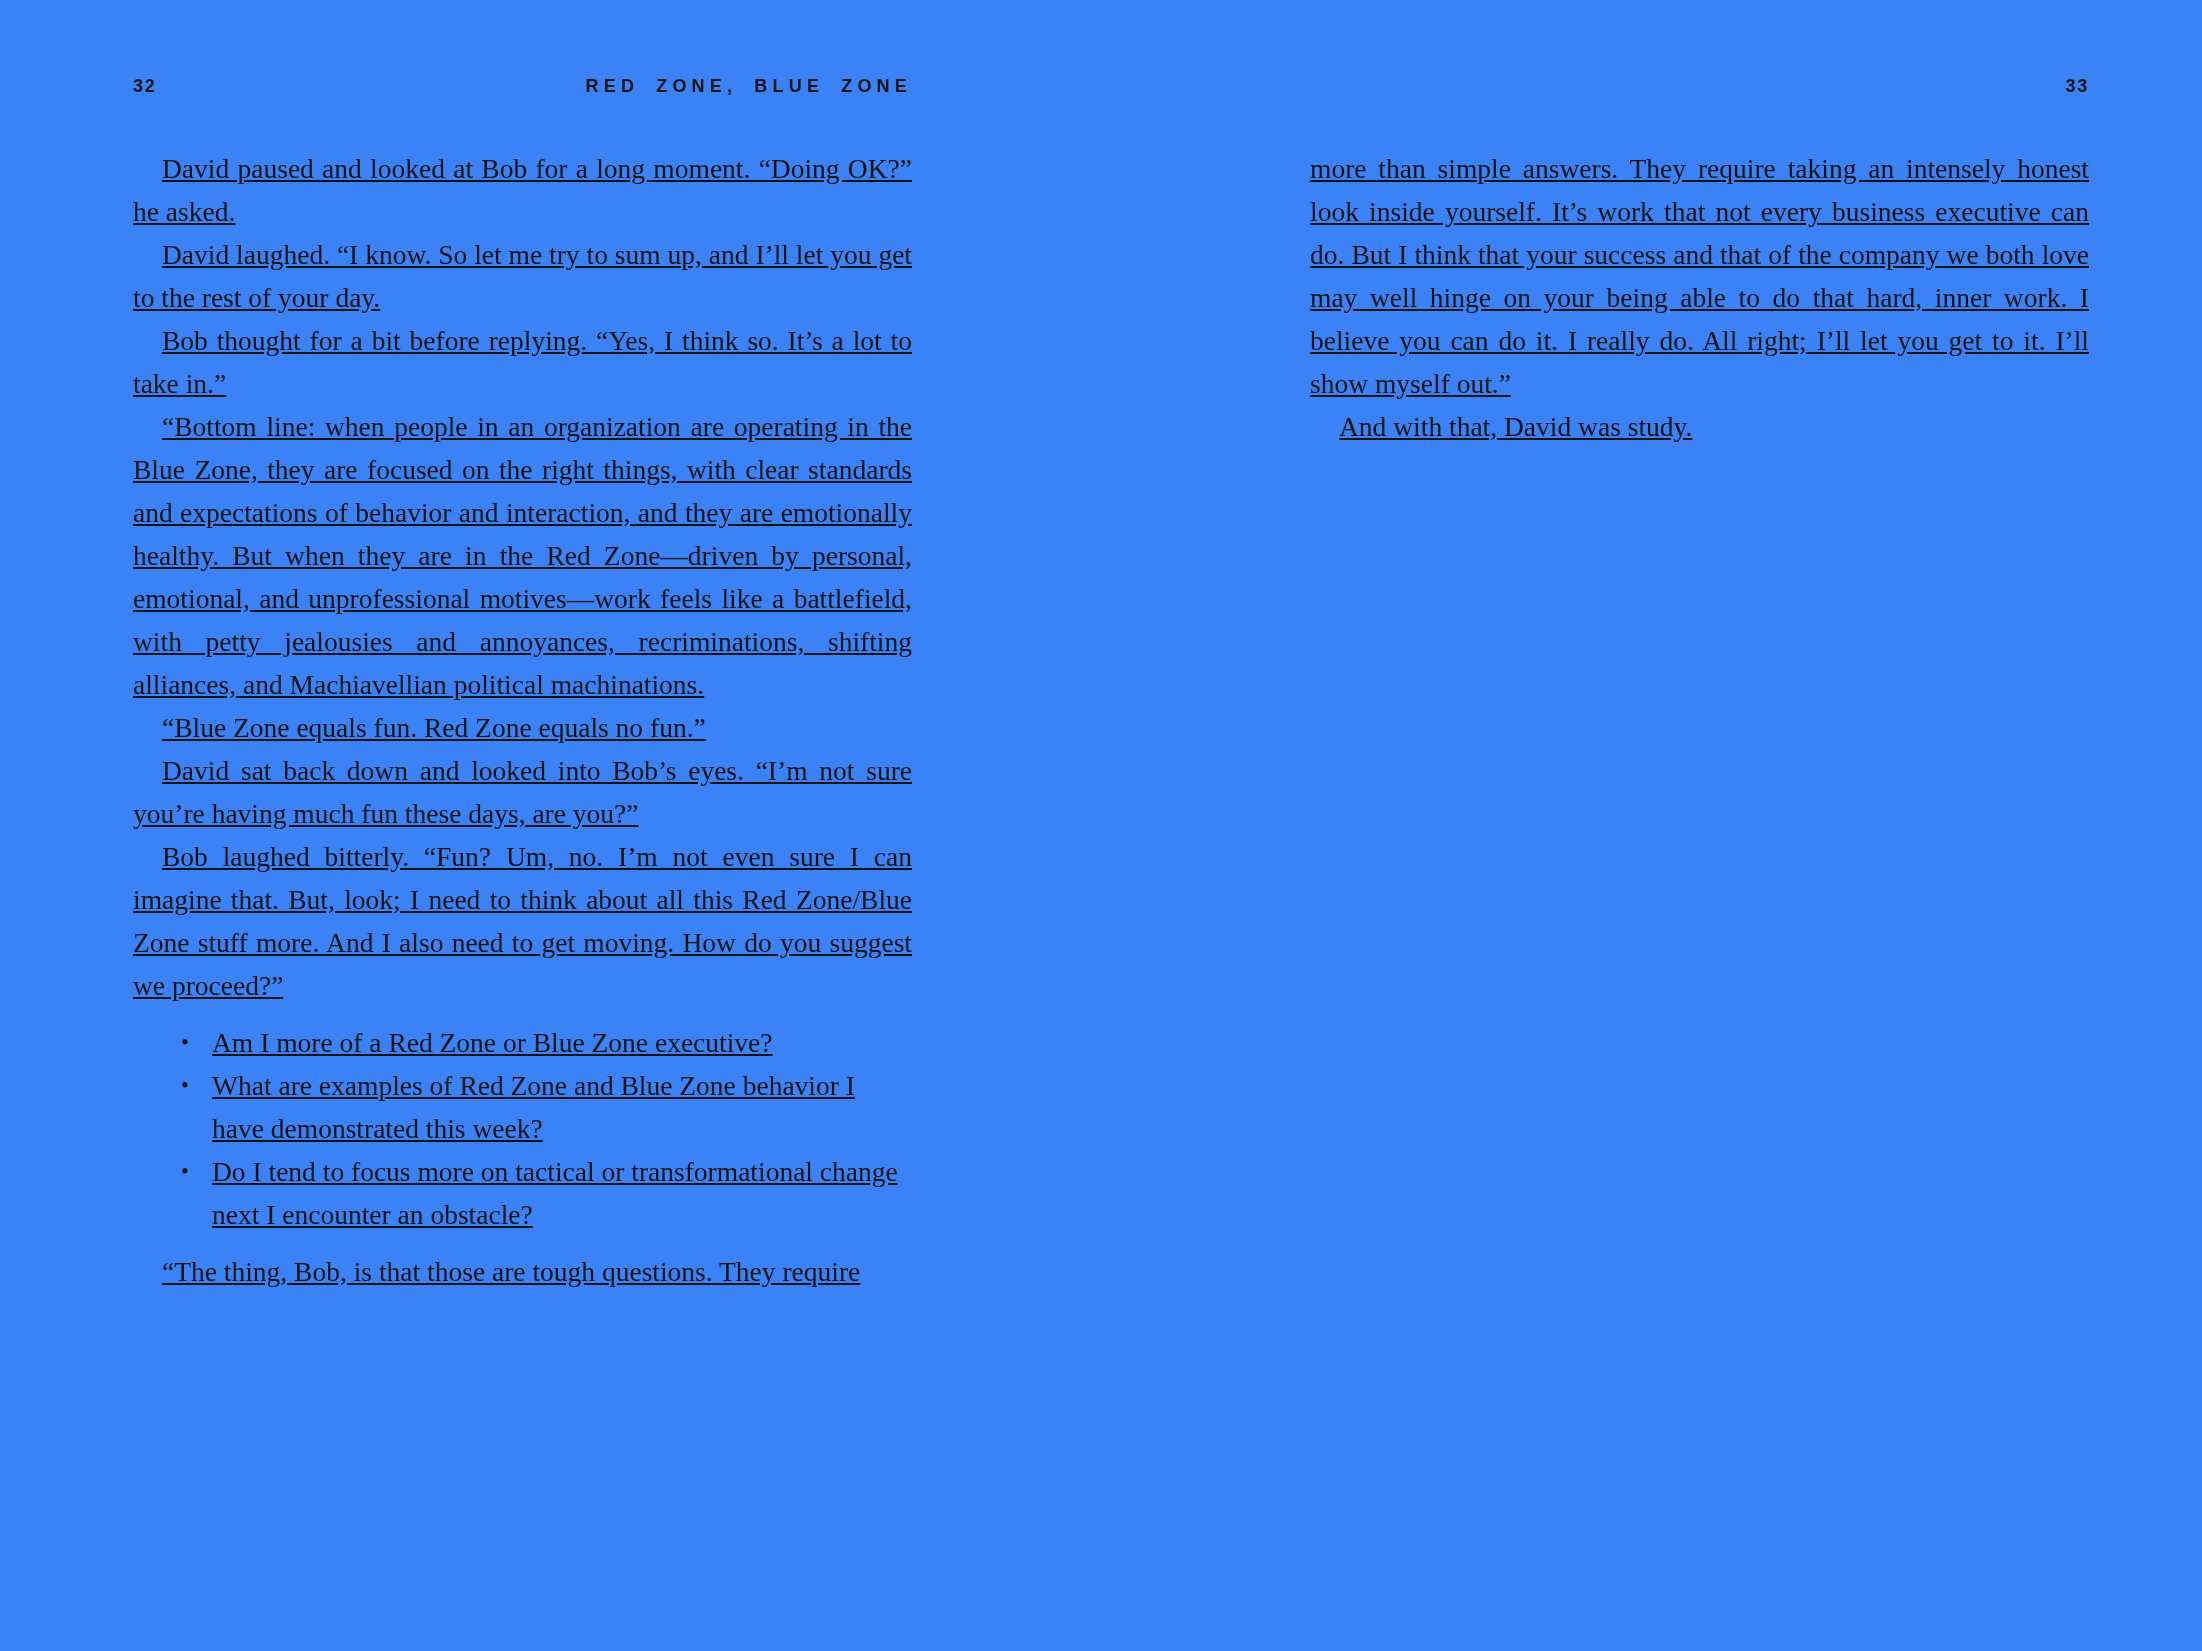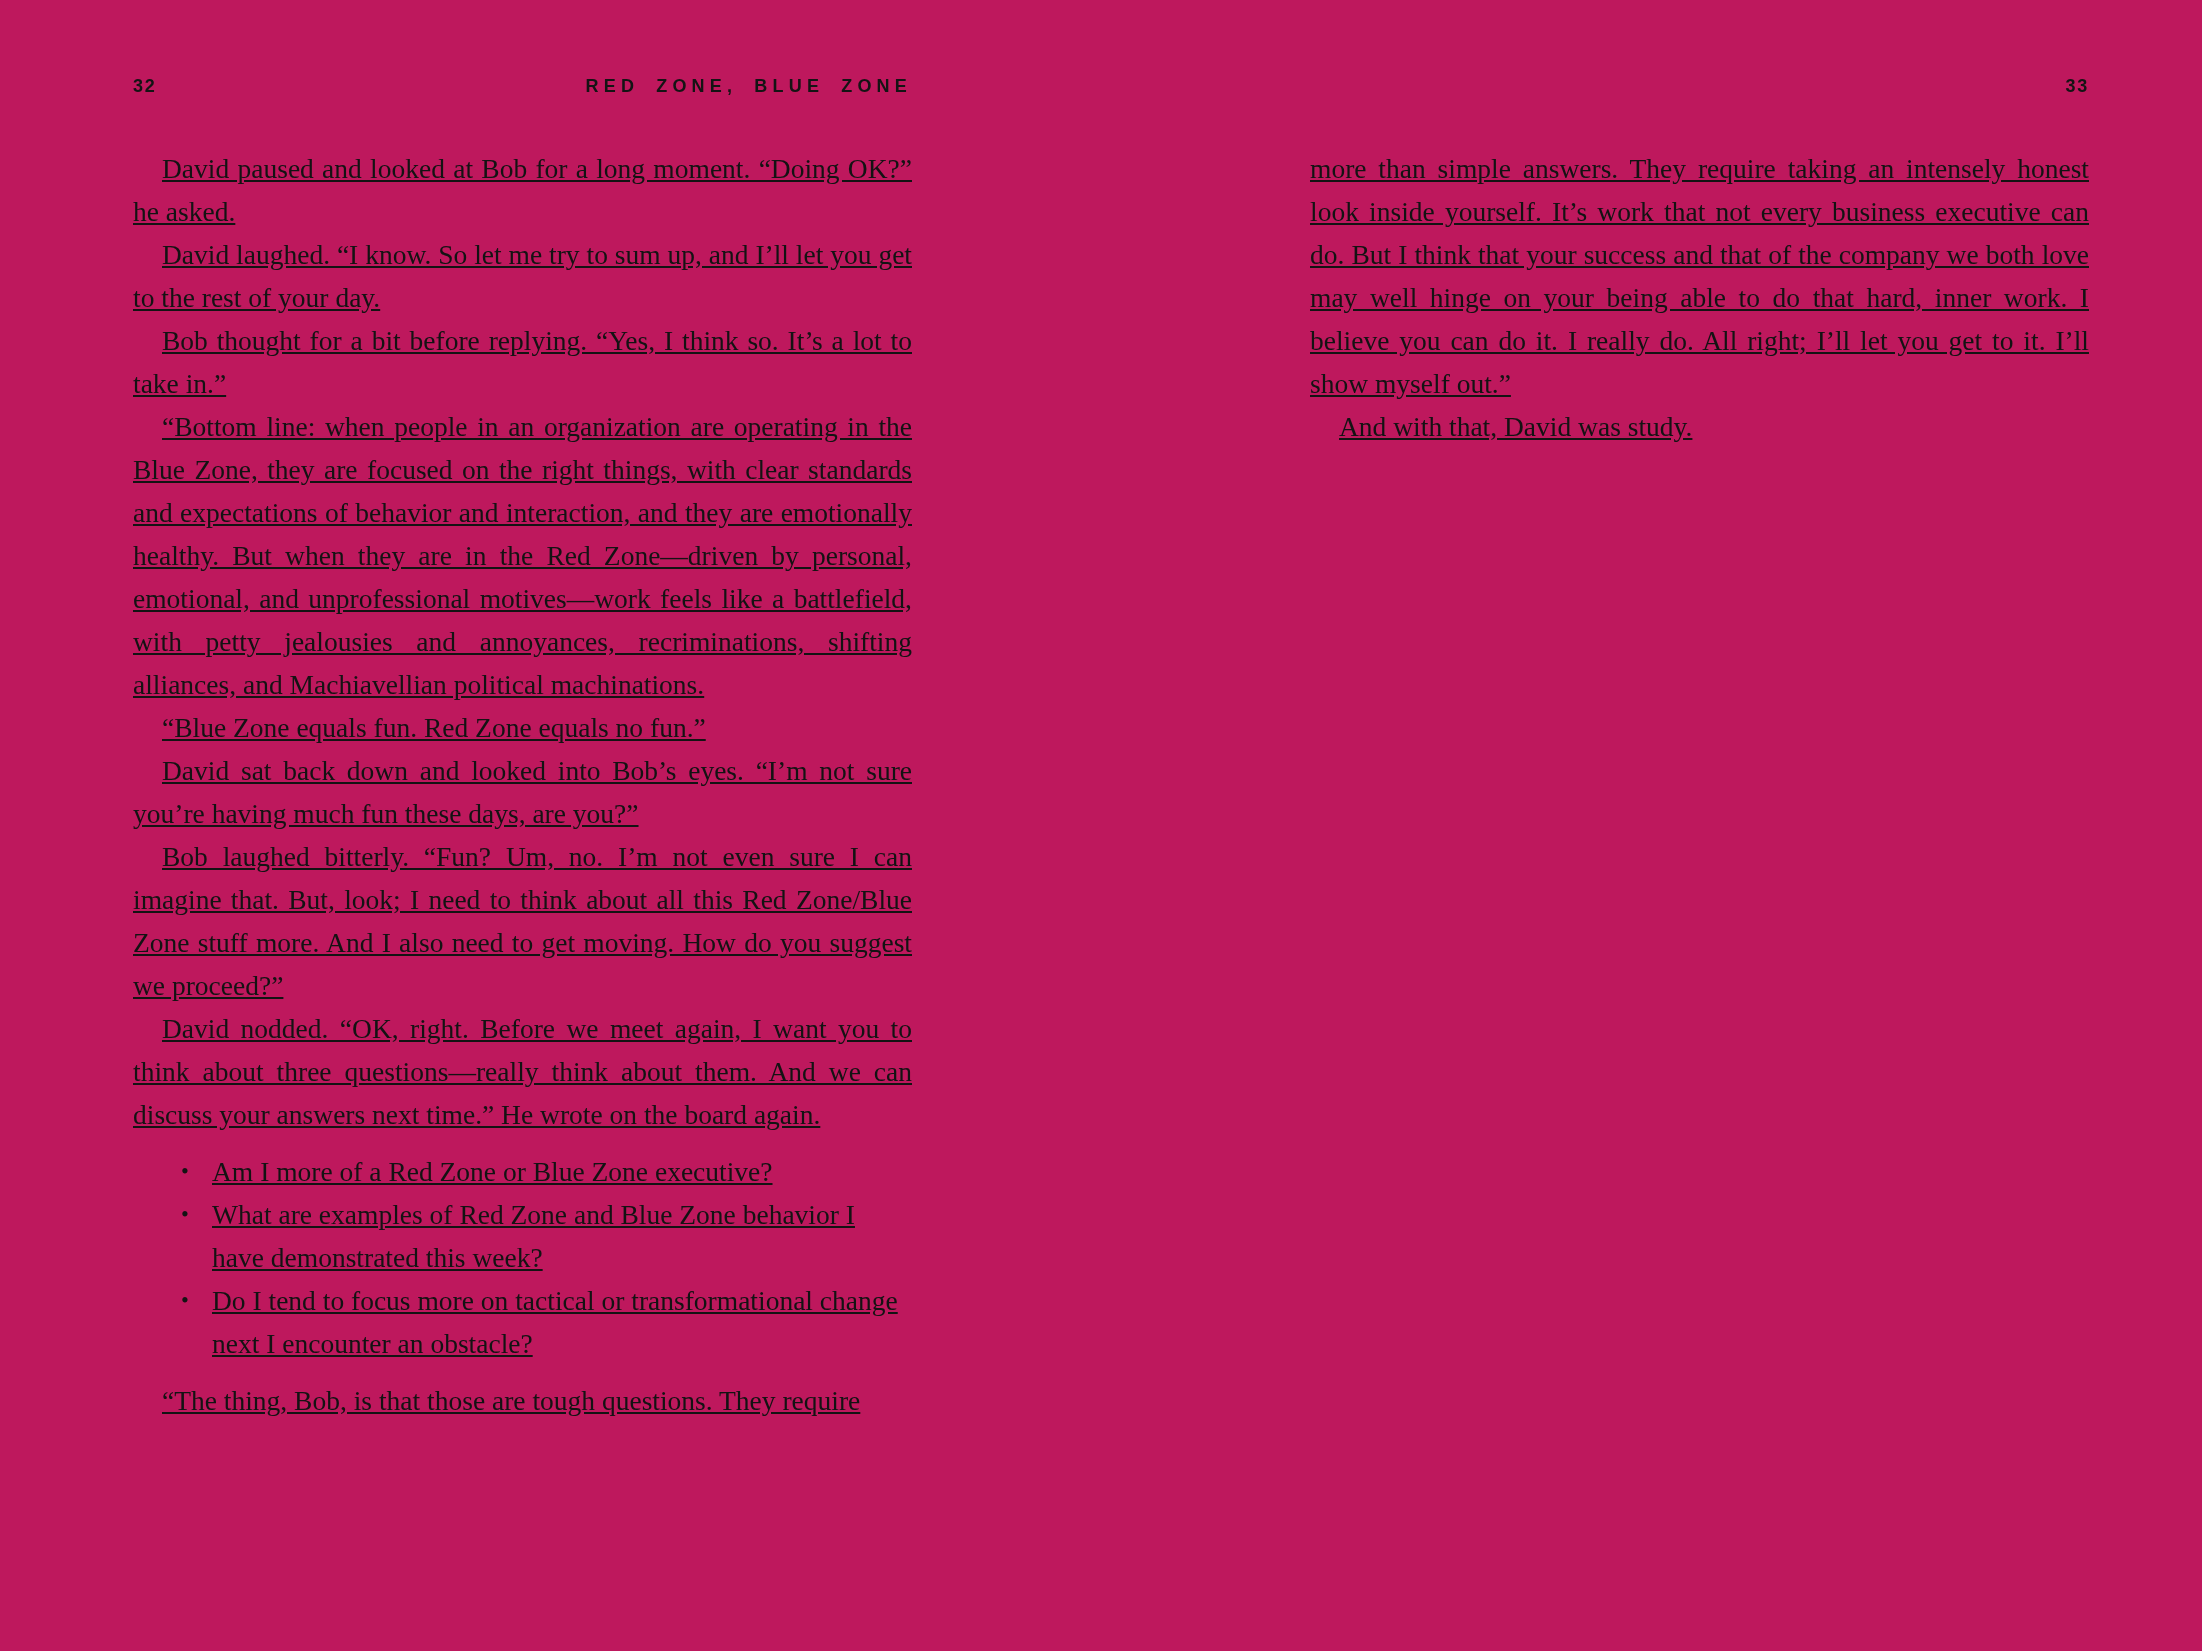--- a/index.html
+++ b/index.html
@@ -1,19 +1,19 @@
 <!DOCTYPE html>
 <html style="font-size:13.8px"><head>
 <meta charset="utf-8">
 <style>
   html,body{margin:0;padding:0;background:#ffffff;}
   .spread{
     position:relative;
     width:2203px;height:1652px;
-    background:#be185d;
+    background:#3b82f6;
     color:#131313;
     font-family:"Liberation Serif","DejaVu Serif",serif;
   }
   .page{position:absolute;top:76px;width:779px;}
   .page-left{left:133px;}
   .page-right{left:1310px;}
   .running-head{
     position:relative;
     height:26px;
     font-family:"Liberation Sans","DejaVu Sans",sans-serif;
@@ -63,21 +63,20 @@
       <span class="head-title">RED ZONE, BLUE ZONE</span>
     </div>
     <div class="body-text">
       <p>David paused and looked at Bob for a long moment. “Doing OK?” he asked.</p>
       <p>David laughed. “I know. So let me try to sum up, and I’ll let you get to the rest of your day.</p>
       <p>Bob thought for a bit before replying. “Yes, I think so. It’s a lot to take in.”</p>
       <p>“Bottom line: when people in an organization are operating in the Blue Zone, they are focused on the right things, with clear standards and expectations of behavior and interaction, and they are emotionally healthy. But when they are in the Red Zone—driven by personal, emotional, and unprofessional motives—work feels like a battlefield, with petty jealousies and annoyances, recriminations, shifting alliances, and Machiavellian political machinations.</p>
       <p>“Blue Zone equals fun. Red Zone equals no fun.”</p>
       <p>David sat back down and looked into Bob’s eyes. “I’m not sure you’re having much fun these days, are you?”</p>
       <p>Bob laughed bitterly. “Fun? Um, no. I’m not even sure I can imagine that. But, look; I need to think about all this Red Zone/Blue Zone stuff more. And I also need to get moving. How do you suggest we proceed?”</p>
-      <p>David nodded. “OK, right. Before we meet again, I want you to think about three questions—really think about them. And we can discuss your answers next time.” He wrote on the board again.</p>
       <ul class="bullet-list">
         <li><span class="bullet-dot">•</span><span>Am I more of a Red Zone or Blue Zone executive?</span></li>
         <li><span class="bullet-dot">•</span><span>What are examples of Red Zone and Blue Zone behavior I have demonstrated this week?</span></li>
         <li><span class="bullet-dot">•</span><span>Do I tend to focus more on tactical or transformational change next I encounter an obstacle?</span></li>
       </ul>
       <p>“The thing, Bob, is that those are tough questions. They require</p>
     </div>
   </div>
 
   <div class="page page-right">

